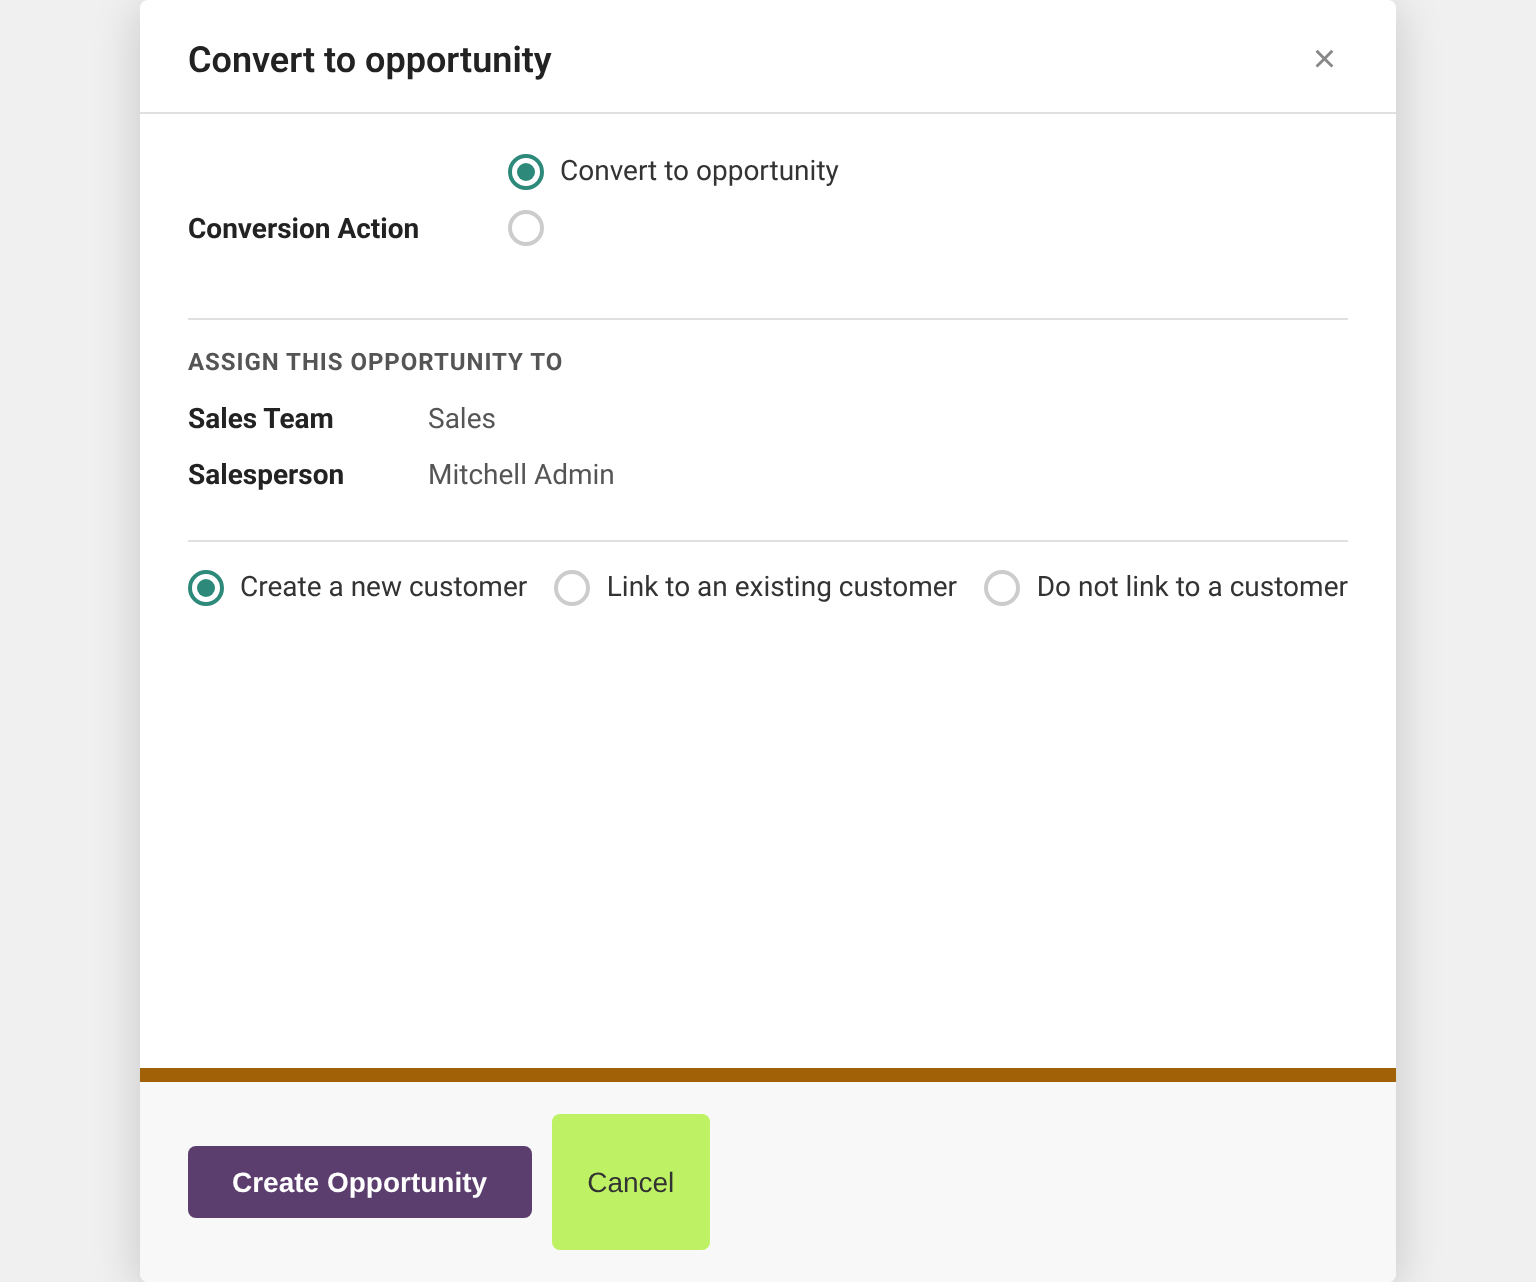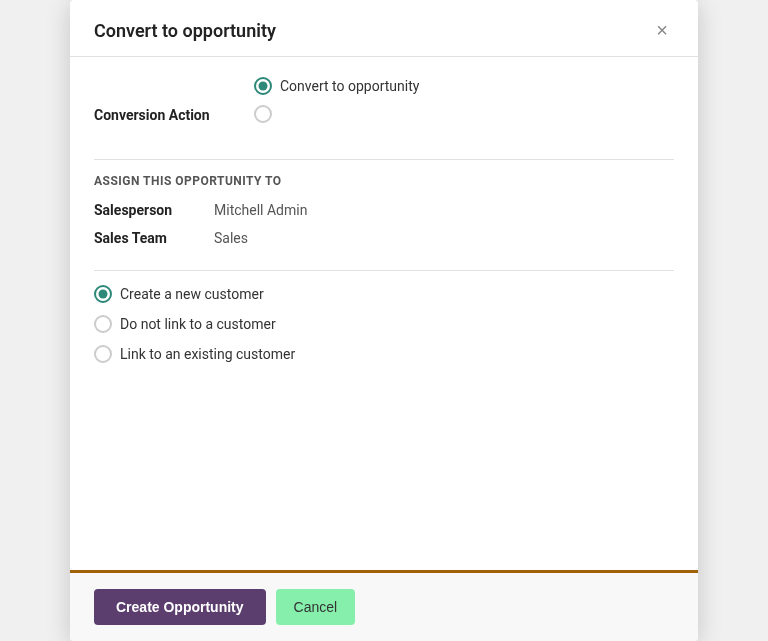--- a/index.html
+++ b/index.html
@@ -151,51 +151,52 @@
       font-size: 14px;
       color: #555;
     }
 
     .section-block {
       margin-bottom: 24px;
     }
 
     .customer-radio-group {
       display: flex;
-      flex-direction: column;
+      flex-direction: row;
       gap: 12px;
+      justify-content: space-between;
     }
 
     .modal-footer {
-      border-top: 3px solid #a16207;
+      border-top: 7px solid #a16207;
       padding: 16px 24px;
       display: flex;
       align-items: center;
       gap: 10px;
       background: #f8f8f8;
       border-radius: 0 0 4px 4px;
     }
 
     .btn-primary {
       background: #5b3d6e;
       color: #fff;
       border: none;
       border-radius: 4px;
       padding: 10px 22px;
       font-size: 14px;
       font-weight: 600;
       cursor: pointer;
     }
 
     .btn-secondary {
-      background: #86efac;
+      background: #bef264;
       color: #333;
       border: none;
       border-radius: 4px;
-      padding: 10px 18px;
+      padding: 26px 18px;
       font-size: 14px;
       font-weight: 500;
       cursor: pointer;
     }
   </style>
 </head>
 <body>
 
 <div class="modal-overlay">
 
@@ -216,43 +217,43 @@
         <label class="radio-item">
           <input type="radio" name="conversion_action" style="">
         </label>
       </div>
     </div>
 
     <div class="section-block">
       <hr class="section-divider">
       <div class="section-title">ASSIGN THIS OPPORTUNITY TO</div>
       <div class="form-row">
+        <span class="form-label">Sales Team</span>
+        <span class="form-value">Sales</span>
+      </div>
+      <div class="form-row">
         <span class="form-label">Salesperson</span>
         <span class="form-value">Mitchell Admin</span>
-      </div>
-      <div class="form-row">
-        <span class="form-label">Sales Team</span>
-        <span class="form-value">Sales</span>
       </div>
     </div>
 
     <div class="section-block">
       <hr class="section-divider">
       <div class="customer-radio-group">
         <label class="radio-item">
           <input type="radio" name="customer_option" checked="" style="">
           <span>Create a new customer</span>
         </label>
         <label class="radio-item">
           <input type="radio" name="customer_option" style="">
+          <span>Link to an existing customer</span>
+        </label>
+        <label class="radio-item">
+          <input type="radio" name="customer_option" style="">
           <span>Do not link to a customer</span>
-        </label>
-        <label class="radio-item">
-          <input type="radio" name="customer_option" style="">
-          <span>Link to an existing customer</span>
         </label>
       </div>
     </div>
 
   </div>
 
   <div class="modal-footer">
     <button class="btn-primary">Create Opportunity</button>
     <button class="btn-secondary">Cancel</button>
   </div>

